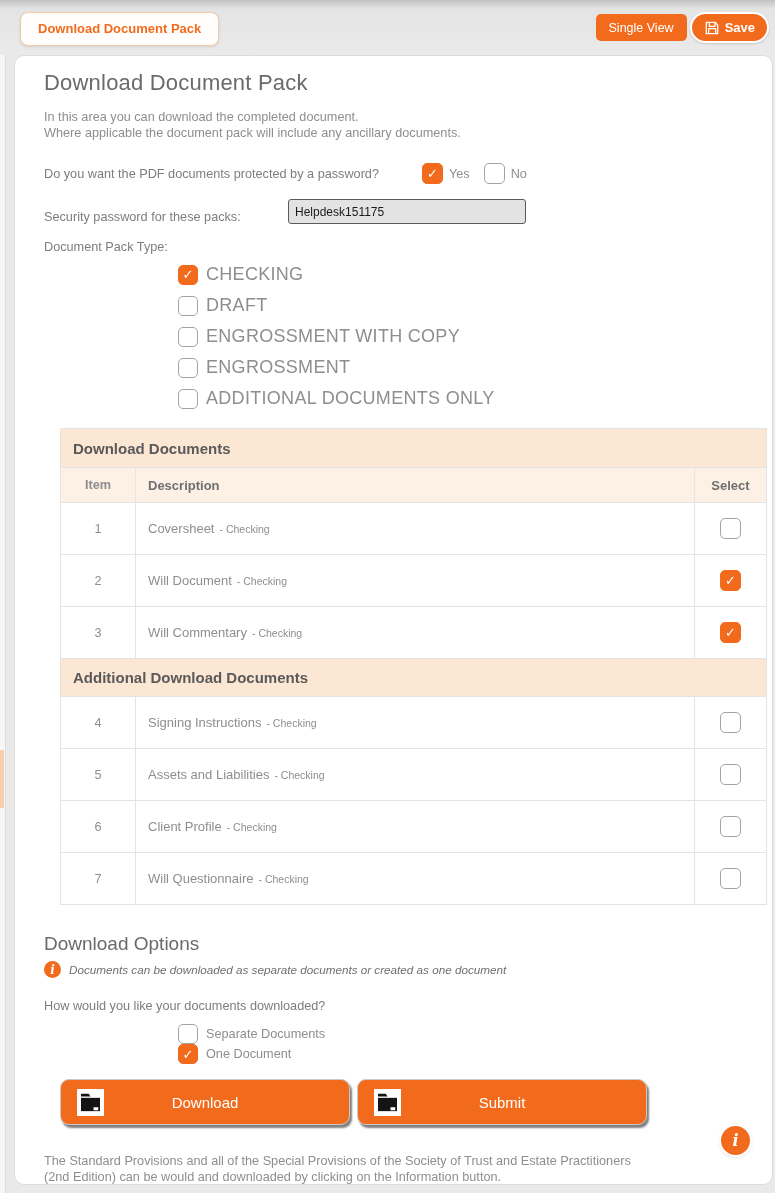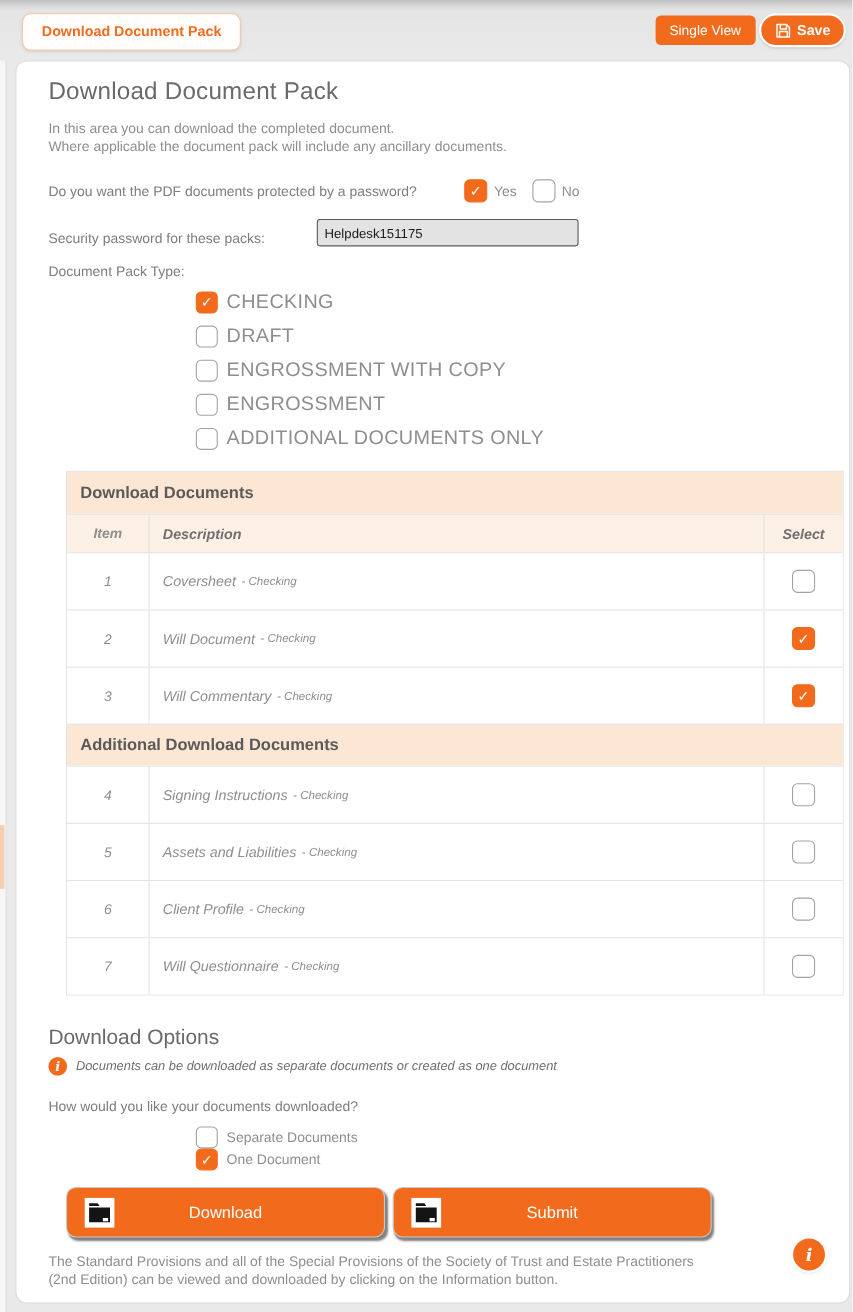--- a/index.html
+++ b/index.html
@@ -72,21 +72,21 @@
   .pack-list{margin:10px 0 0 134px;display:flex;flex-direction:column;gap:10px;}
   .pack-item{display:flex;align-items:center;gap:8px;}
   .pack-item .cb{width:20px;height:20px;}
   .pack-item .pk-lbl{font-size:18px;color:var(--txt-light);letter-spacing:0.3px;}
   
   .dtable{margin:19px 0 0 16px;width:707px;border:1px solid var(--line);}
   .sect-head{
     background:var(--sect-bg);height:38px;display:flex;align-items:center;
     padding-left:12px;font-size:15px;font-weight:bold;color:#5a5a5a;text-align:center;
   }
-  .thead-row,.trow{display:grid;grid-template-columns:75px 1fr 71px;font-style:italic;}
+  .thead-row,.trow{display:grid;grid-template-columns:75px 1fr 71px;}
   .thead-row{background:var(--colhead-bg);height:35px;border-top:1px solid var(--line);}
   .thead-row .tcell{font-size:13px;font-weight:bold;color:#6f6f6f;}
   .trow{height:52px;background:#fff;border-top:1px solid var(--line);}
   .tcell{display:flex;align-items:center;}
   .tcell.c-item{justify-content:center;border-right:1px solid var(--line);color:var(--txt-light);font-size:12.7px;}
   .tcell.c-desc{padding-left:12px;border-right:1px solid var(--line);}
   .tcell.c-sel{justify-content:center;}
   .doc-name{font-size:13px;color:var(--txt-light);}
   .doc-variant{font-size:10.5px;color:var(--txt-light);margin-left:5px;}
   
@@ -113,21 +113,21 @@
   }
   .icon-box{
     width:27px;height:27px;background:#fff;margin-left:16px;
     display:flex;align-items:center;justify-content:center;
   }
   .action-lbl{
     position:absolute;left:0;right:0;text-align:center;
     color:#fff;font-size:15px;
   }
   
-  .footer-text{margin-top:14px;font-size:12.7px;color:var(--txt-light);line-height:16px;width:620px;}
+  .footer-text{margin-top:28px;font-size:12.7px;color:var(--txt-light);line-height:16px;width:620px;}
   .info-btn{
     position:absolute;right:22px;top:1070px;width:29px;height:29px;border-radius:50%;
     background:var(--accent);border:none;cursor:pointer;
     display:flex;align-items:center;justify-content:center;
     color:#fff;font-family:"DejaVu Serif",serif;font-style:italic;font-weight:bold;font-size:16px;
     box-shadow:0 0 0 2px #fff,0 1px 4px rgba(0,0,0,0.25);
   }
 </style>
 </head>
 <body>
@@ -325,18 +325,18 @@
           <path d="M1 5.6 h22 v15.4 h-22 z" fill="#141414"></path>
           <rect x="15.5" y="16.5" width="5.5" height="3.5" fill="#fff"></rect>
         </svg>
       </span>
       <span class="action-lbl">Submit</span>
     </button>
   </div>
 
   <p class="footer-text">
     <span>The Standard Provisions and all of the Special Provisions of the Society of Trust and Estate Practitioners</span><br>
-    <span>(2nd Edition) can be viewed and downloaded by clicking on the Information button.</span>
+    <span>(2nd Edition) can be would and downloaded by clicking on the Information button.</span>
   </p>
 
   <button class="info-btn">i</button>
 
 </div>
 
 </body></html>

